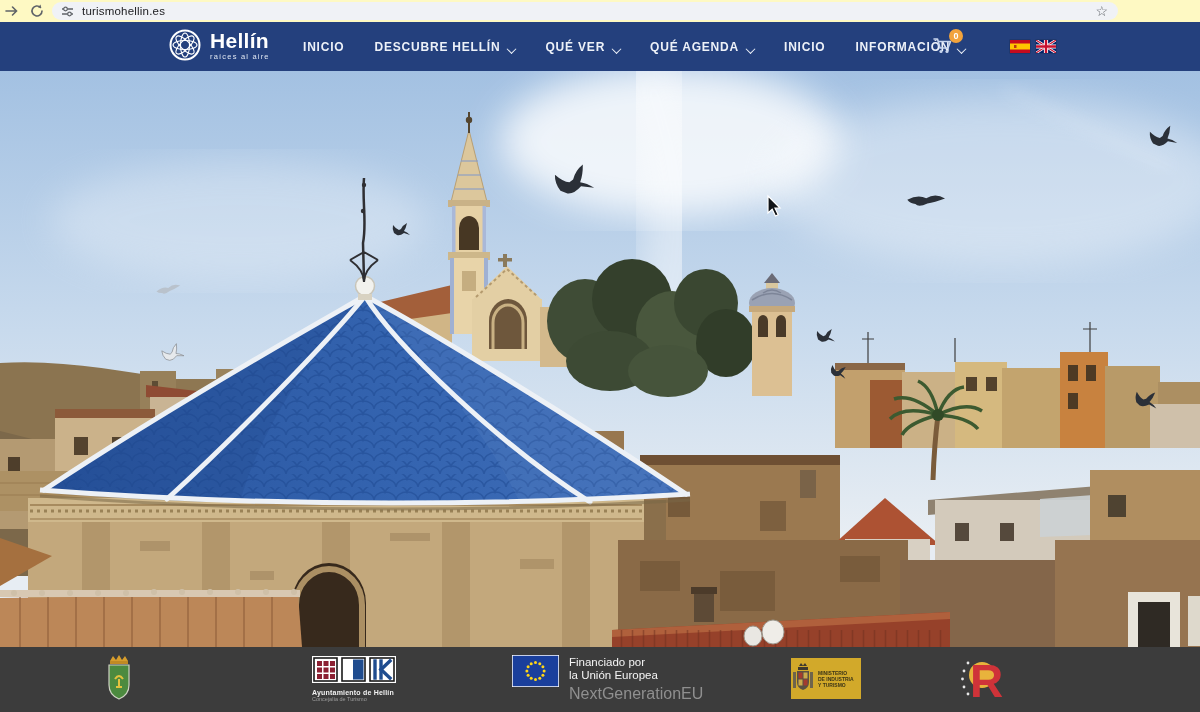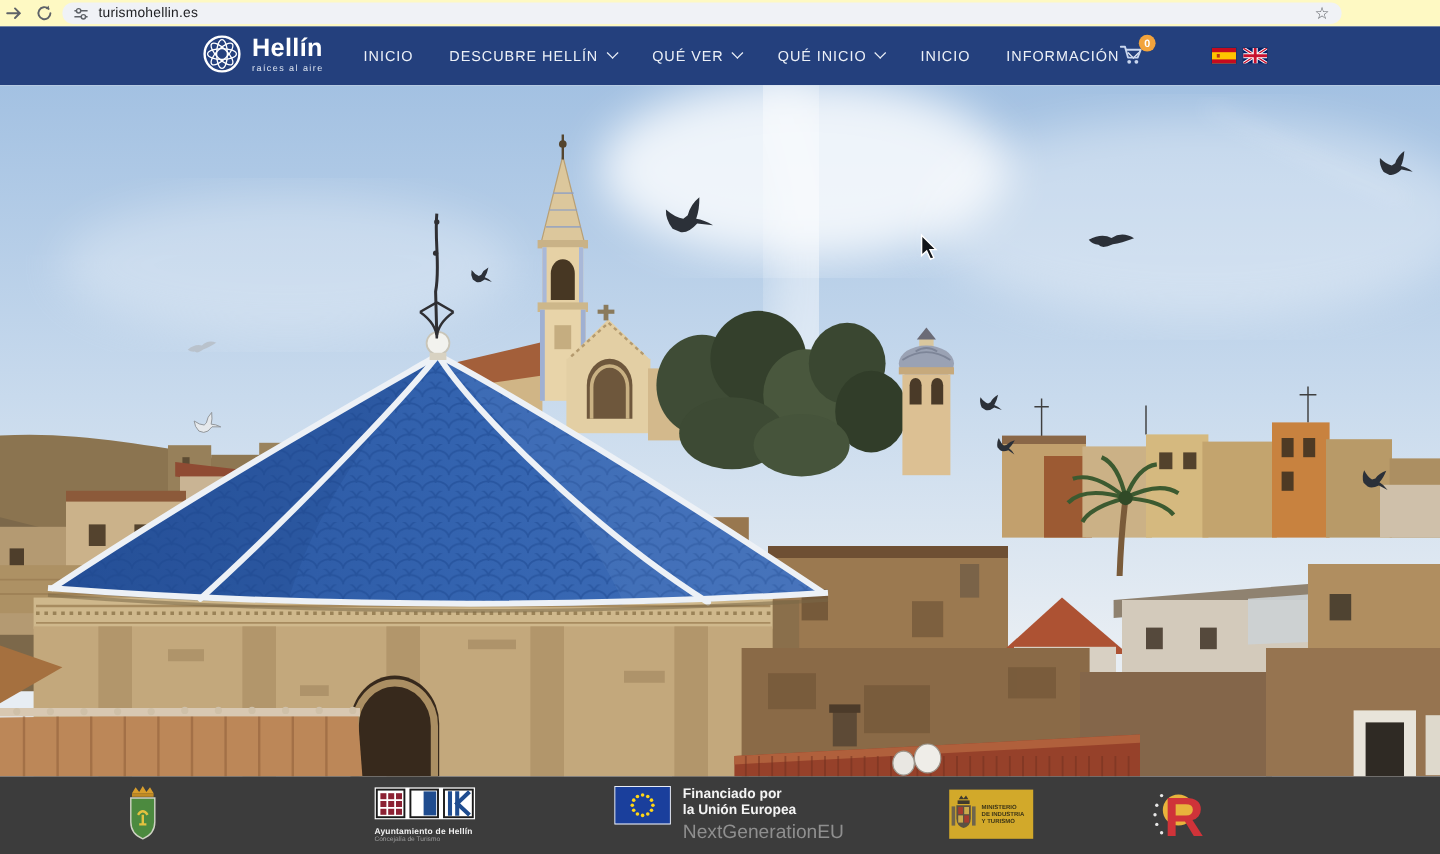--- a/index.html
+++ b/index.html
@@ -15,42 +15,42 @@
   .urltext{font-size:11.5px;color:#202124;margin-left:30px;letter-spacing:.2px;}
   .star{position:absolute;right:10px;top:0px;font-size:14px;color:#5f6368;line-height:18px;}
 
   
   .nav{position:absolute;left:0;top:22px;width:1200px;height:49px;background:#24407d;padding-left:24px;}
   .logo{position:absolute;left:168px;top:6px;display:flex;align-items:center;color:#fff;cursor:pointer;}
   .logotext{margin-left:8px;line-height:1;}
   .logotitle{font-size:21px;font-weight:bold;letter-spacing:.3px;}
   .logotag{font-size:7.5px;letter-spacing:1.2px;margin-top:2px;color:#dfe6f2;}
   .menu{position:absolute;left:303px;top:0;height:49px;display:flex;align-items:center;gap:30px;}
-  .nav-item{display:flex;align-items:center;color:#edf1f8;font-size:12px;font-weight:normal;
+  .nav-item{display:flex;align-items:flex-end;color:#edf1f8;font-size:12px;font-weight:bold;
             letter-spacing:.8px;cursor:pointer;white-space:nowrap;}
   .chev{width:6px;height:6px;border-right:1.8px solid #edf1f8;border-bottom:1.8px solid #edf1f8;
         transform:rotate(45deg) translate(-1px,-1px);margin-left:8px;margin-top:-3px;}
   .cart{position:absolute;left:933px;top:13px;width:26px;height:26px;cursor:pointer;}
   .cart-badge{position:absolute;right:-4px;top:-6px;width:14px;height:14px;border-radius:50%;
               background:#f2a33c;color:#fff;font-size:9px;font-weight:bold;text-align:center;
               line-height:14px;}
   .flag{position:absolute;top:18px;width:20px;height:13px;cursor:pointer;box-shadow:0 0 0 .5px rgba(0,0,0,.25);}
   .flag-es{left:1010px;} .flag-en{left:1036px;}
 
   
   .hero{position:absolute;left:0;top:71px;width:1200px;height:576px;}
 
   
   .footer{position:absolute;left:0;top:647px;width:1200px;height:65px;background:#3c3c3c;}
   .fgrp{position:absolute;}
   .ayto-text1{font-size:7px;font-weight:bold;color:#f2f2f2;margin-top:2px;letter-spacing:.2px;}
   .ayto-text2{font-size:5.5px;color:#9d9d9d;}
   .eu{display:flex;align-items:flex-start;}
   .eu-lines{margin-left:10px;margin-top:1px;}
-  .eu-l1,.eu-l2{font-size:11.5px;font-weight:bold;color:#f4f4f4;line-height:13px;}
+  .eu-l1,.eu-l2{font-size:11.5px;font-weight:normal;color:#f4f4f4;line-height:13px;}
   .eu-l3{font-size:16px;color:#8f8f8f;margin-top:3px;}
   .ministry{width:70px;height:41px;background:#d2a92a;display:flex;align-items:center;}
   .min-lines{font-size:5px;font-weight:bold;color:#3c3517;line-height:6px;margin-left:3px;}
   .plan{display:flex;align-items:center;}
   .plan-lines{margin-left:8px;}
   .plan-l{font-size:11px;font-weight:bold;color:#f4f4f4;line-height:12.5px;}
 </style>
 </head>
 <body>
 
@@ -98,21 +98,21 @@
         </a>
       <a class="nav-item">
         <span>DESCUBRE HELLÍN</span>
         <span class="chev"></span>
         </a>
       <a class="nav-item">
         <span>QUÉ VER</span>
         <span class="chev"></span>
         </a>
       <a class="nav-item">
-        <span>QUÉ INICIO</span>
+        <span>QUÉ AGENDA</span>
         <span class="chev"></span>
         </a>
       <a class="nav-item">
         <span>INICIO</span>
         </a>
       <a class="nav-item">
         <span>INFORMACIÓN</span>
         <span class="chev"></span>
         </a>
     </div>

